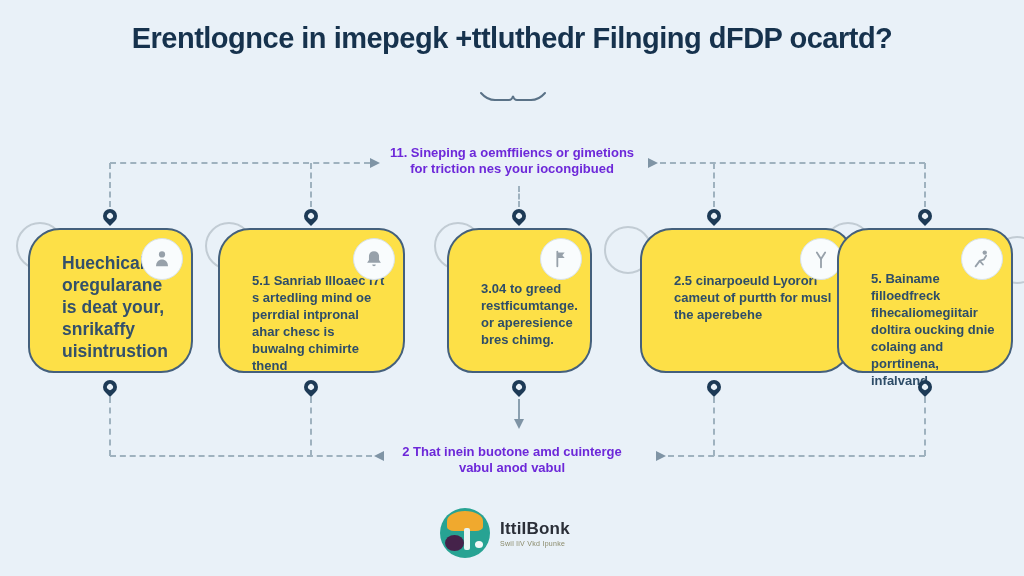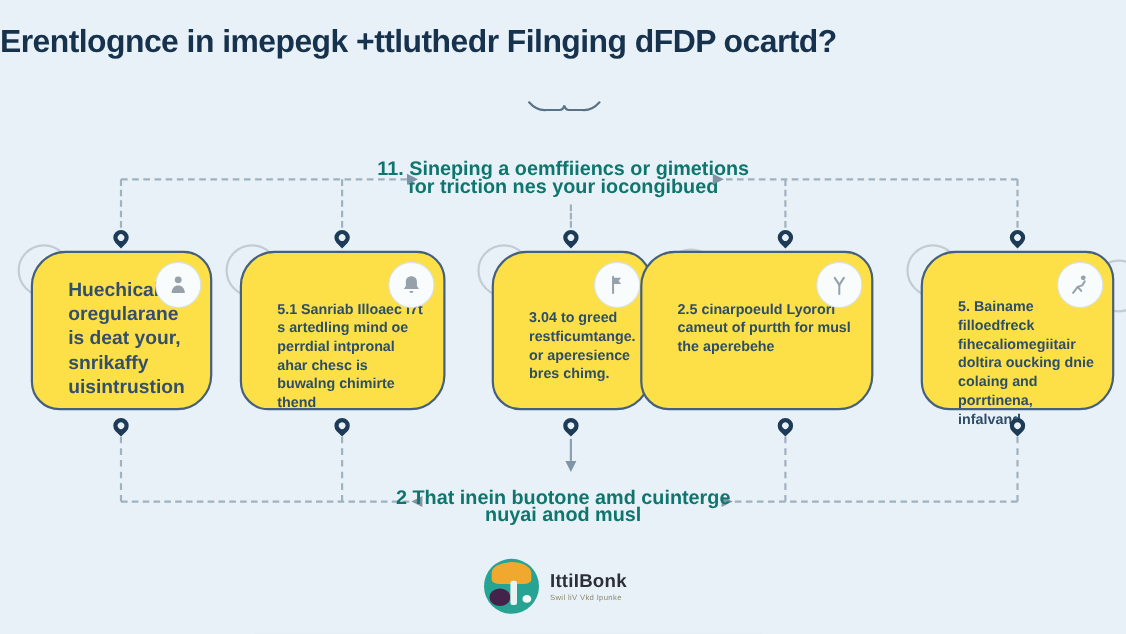--- a/index.html
+++ b/index.html
@@ -3,27 +3,27 @@
 <meta charset="utf-8">
 <style>
   html,body{margin:0;padding:0;background:#dfe9f1;}
   .canvas{
     position:relative;width:1024px;height:576px;overflow:hidden;
     background:#e9f1f8;
     font-family:"Liberation Sans","DejaVu Sans",sans-serif;
     color:#2e4d68;
   }
   .title{
-    position:absolute;top:22px;left:0;width:100%;
+    position:absolute;top:22px;left:0;width:100%;text-align:center;
     font-size:29px;font-weight:bold;color:#16324d;letter-spacing:-0.5px;margin:0;
   }
   .brace{position:absolute;top:90px;left:479px;}
   .note{
     position:absolute;width:100%;left:0;text-align:center;
-    font-size:18px;line-height:16px;color:#0f766e;font-weight:bold;
+    font-size:13px;line-height:16px;color:#6d28d9;font-weight:bold;
   }
   .note-top{top:145px;}
   .note-bottom{top:444px;}
   
   .hdash{position:absolute;border-top:2px dashed #9fb2bf;height:0;}
   .vdash{position:absolute;border-left:2px dashed #9fb2bf;width:0;}
   .vsolid{position:absolute;border-left:2px solid #8ba0b0;width:0;}
   .arrow{position:absolute;width:0;height:0;}
   .arrow.right{border-top:5px solid transparent;border-bottom:5px solid transparent;border-left:10px solid #7f94a5;}
   .arrow.left{border-top:5px solid transparent;border-bottom:5px solid transparent;border-right:10px solid #7f94a5;}
@@ -126,21 +126,21 @@
   <div class="stepbox" style="left:447px;width:145px;padding-top:50px;">
     <div class="icon-circle">
       <svg width="22" height="22" viewBox="0 0 24 24">
         <path d="M8,20 L8,4"></path>
         <path d="M8,5 L16,5 L13.5,8 L16,11 L8,11 Z" fill="#97a1aa" stroke="none"></path>
       </svg>
     </div>
     <div class="boxtext">3.04 to greed restficumtange. or aperesience bres chimg.</div>
   </div>
 
-  <div class="stepbox" style="left:582px;width:212px;padding-top:42px;">
+  <div class="stepbox" style="left:640px;width:212px;padding-top:42px;">
     <div class="icon-circle">
       <svg width="22" height="22" viewBox="0 0 24 24">
         <path d="M12,21 L12,12"></path>
         <path d="M12,12 L7.5,5"></path>
         <path d="M12,12 L16.5,5"></path>
       </svg>
     </div>
     <div class="boxtext">2.5 cinarpoeuld Lyorori cameut of purtth for musl the aperebehe</div>
   </div>
 
@@ -167,21 +167,21 @@
   <div class="arrow down" style="left:514px;top:419px;"></div>
   <div class="vdash" style="left:713px;top:397px;height:59px;"></div>
   <div class="vdash" style="left:924px;top:397px;height:59px;"></div>
   <div class="hdash" style="left:110px;top:455px;width:262px;"></div>
   <div class="arrow left" style="left:374px;top:451px;"></div>
   <div class="arrow right" style="left:656px;top:451px;"></div>
   <div class="hdash" style="left:668px;top:455px;width:257px;"></div>
 
   <div class="note note-bottom">
     <div>2 That inein buotone amd cuinterge</div>
-    <div>nuyai anod musl</div>
+    <div>vabul anod vabul</div>
   </div>
 
   <div class="footer">
     <div class="logo-mark">
       <div class="logo-dome"></div>
       <div class="logo-blob"></div>
       <div class="logo-slot"></div>
       <div class="logo-dot"></div>
     </div>
     <div class="logo-text">

